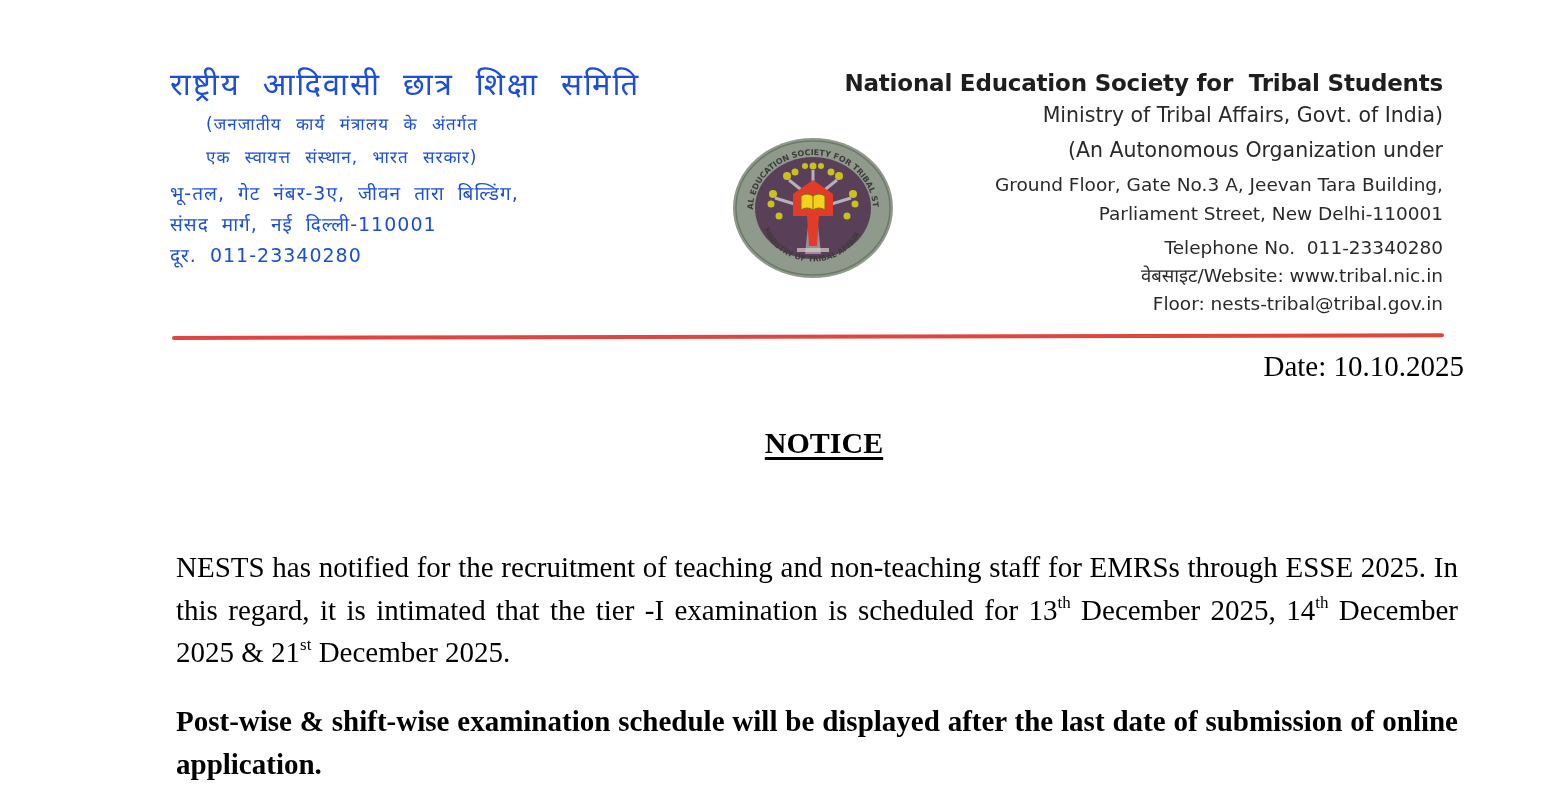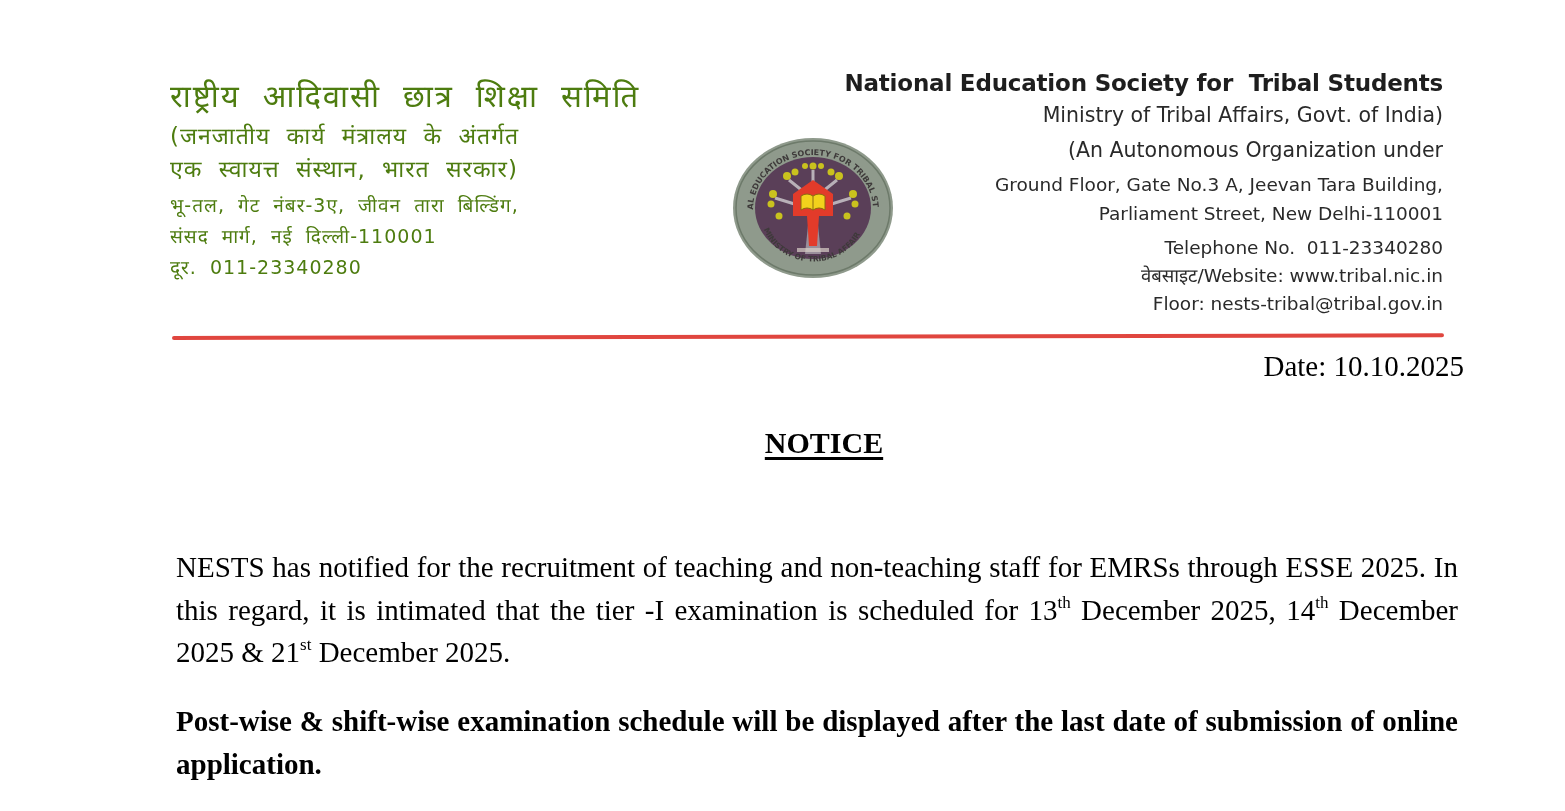--- a/index.html
+++ b/index.html
@@ -10,23 +10,23 @@
   body {
     width: 1565px;
     height: 811px;
     position: relative;
     overflow: hidden;
     color: #111111;
   }
   .letterhead { position: absolute; left: 0; top: 0; width: 1565px; height: 350px; }
 
   
-  .hindi-block { position: absolute; left: 170px; top: 74px; font-family: "DejaVu Sans", sans-serif; color: #4d7c0f; }
+  .hindi-block { position: absolute; left: 170px; top: 62px; font-family: "DejaVu Sans", sans-serif; color: #1d4ed8; }
   .hi-title { font-size: 31px; letter-spacing: 2px; word-spacing: 10px; white-space: nowrap; line-height: 44px; }
-  .hi-sub { font-size: 23px; letter-spacing: 1px; word-spacing: 8px; white-space: nowrap; line-height: 33px; }
+  .hi-sub { font-size: 17px; letter-spacing: 1px; word-spacing: 8px; white-space: nowrap; line-height: 33px; margin-left: 36px; }
   .hi-addr { font-size: 19px; letter-spacing: 1px; word-spacing: 6px; white-space: nowrap; line-height: 31px; }
   .hi-sub.first { margin-top: 2px; }
   .hi-addr.first { margin-top: 4px; }
 
   
   .emblem { position: absolute; left: 731px; top: 136px; width: 164px; height: 144px; }
 
   
   .english-block { position: absolute; right: 122px; top: 66px; text-align: right; font-family: "DejaVu Sans", sans-serif; color: #2a2a2a; }
   .en-title { font-size: 23px; font-weight: bold; white-space: nowrap; line-height: 34px; letter-spacing: -0.2px; color: #1e1e1e; }

